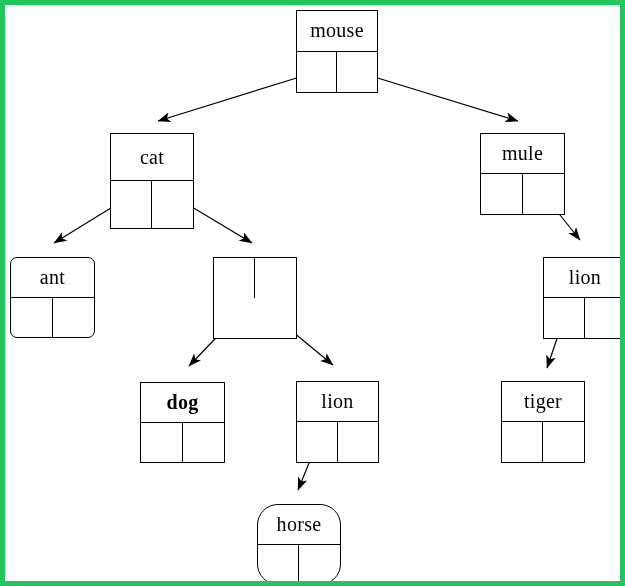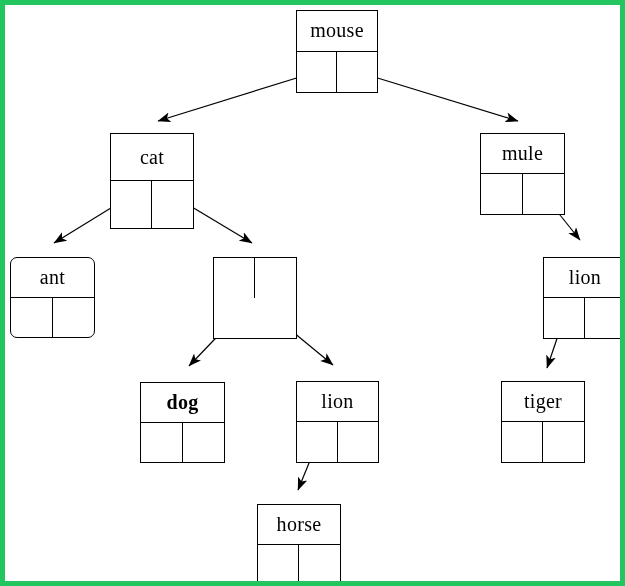--- a/index.html
+++ b/index.html
@@ -135,21 +135,21 @@
           <div class="node-cell right"></div>
         </div>
       </div>
       <div class="tree-node" style="left: 496px; top: 376px; width: 84px; height: 82px; justify-content: center;">
         <div class="node-label">tiger</div>
         <div class="node-cells">
           <div class="node-cell left"></div>
           <div class="node-cell right"></div>
         </div>
       </div>
-      <div class="tree-node" style="left: 252px; top: 499px; width: 84px; height: 81px;">
+      <div class="tree-node" style="left: 252px; top: 499px; width: 84px; height: 81px; border-radius: 21px;">
         <div class="node-label">horse</div>
         <div class="node-cells">
           <div class="node-cell left"></div>
           <div class="node-cell right"></div>
         </div>
       </div>
     </div>
 </div>
 
 </body></html>

